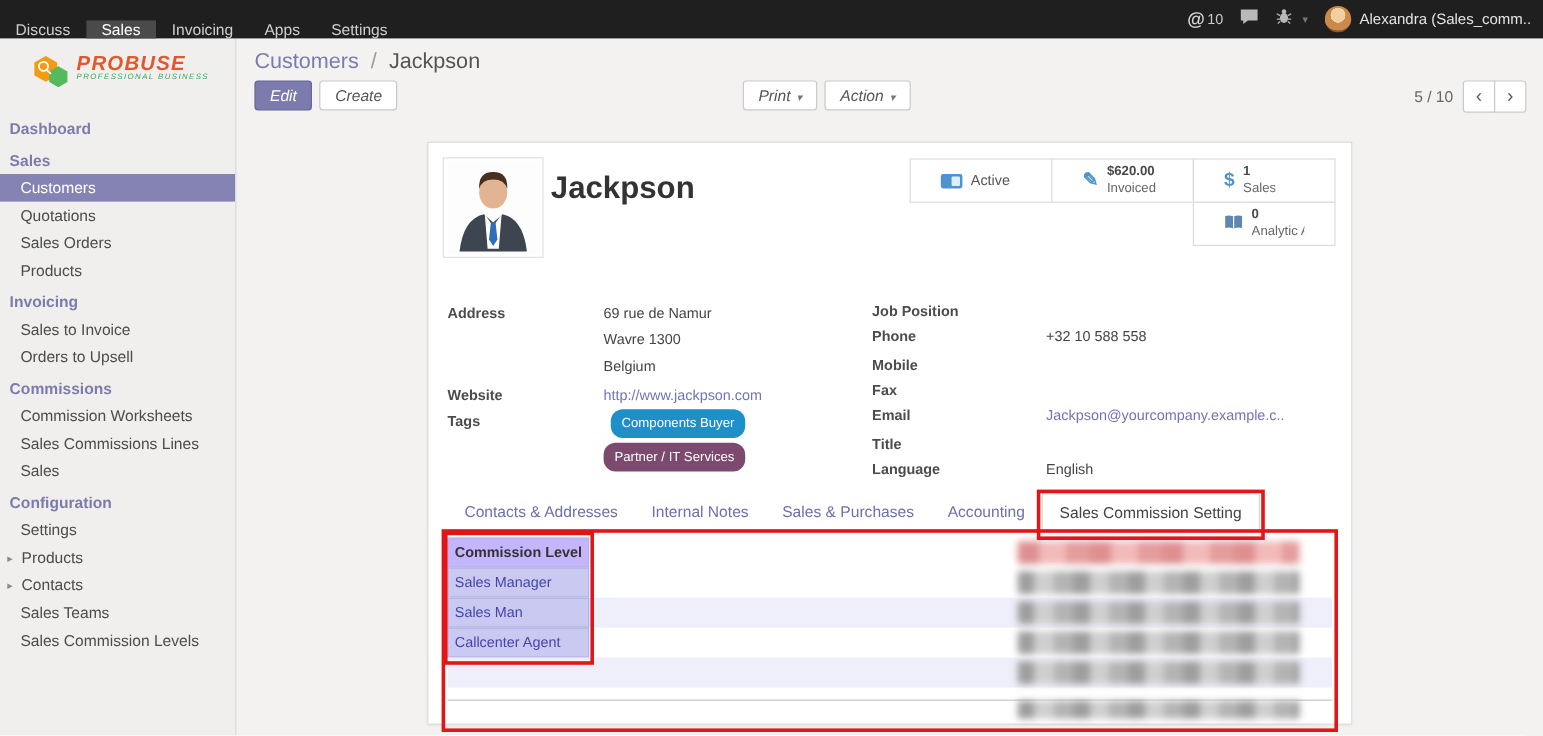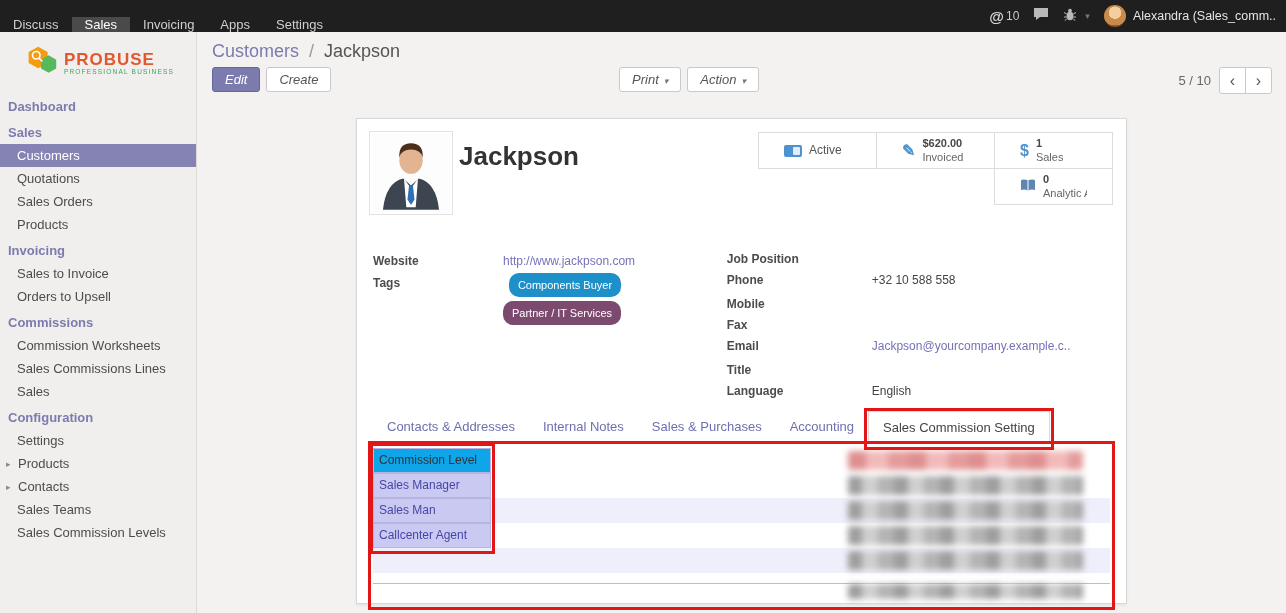--- a/index.html
+++ b/index.html
@@ -18,21 +18,21 @@
   .mention .at { font-size:15px; font-weight:bold; color:#d8d8d8; }
   .icon-btn { display:flex; align-items:center; gap:3px; cursor:pointer; }
   .user { display:flex; align-items:center; gap:7px; font-size:12.5px; color:#e4e4e4; cursor:pointer;
           max-width:200px; white-space:nowrap; overflow:hidden; }
   .avatar-sm { width:22px; height:22px; border-radius:50%; flex:0 0 22px;
                background:radial-gradient(circle at 50% 35%, #f2cf9f 0 34%, #c98a4b 35% 70%, #8a5a2b 71%); }
 
   
   .sidebar { position:absolute; top:32px; left:0; bottom:0; width:197px; background:#f0efee;
              border-right:1px solid #ddd9d6; overflow:hidden; }
-  .logo { padding:12px 6px 10px 6px; display:flex; align-items:center; gap:4px; justify-content:center; }
+  .logo { padding:12px 6px 10px 6px; display:flex; align-items:flex-start; gap:4px; justify-content:center;font-style:italic; }
   .logo-text { line-height:1.05; }
   .logo-name { font-size:17px; font-weight:bold; color:#e2572b; letter-spacing:1px; }
   .logo-tag { font-size:6.5px; letter-spacing:1.2px; color:#3aa65c; text-align:center; }
   .side-head { font-size:13px; font-weight:bold; color:#7c7bad; padding:7px 10px 4px 8px; cursor:pointer; }
   .side-item { font-size:13px; color:#4c4c4c; padding:4px 10px 4px 17px; cursor:pointer;
                display:flex; align-items:center; gap:4px; white-space:nowrap; }
   .side-item.active { background:#8583b3; color:#fff; }
   .chev { font-size:9px; color:#8a8a8a; width:8px; margin-left:-11px; }
 
   
@@ -108,21 +108,21 @@
   .anno { border:3px solid #e11616; position:absolute; pointer-events:none; z-index:30; }
   .anno-tab { inset:-4px -5px -9px -5px; }
 
   
   .ctable { position:absolute; top:329px; left:16px; right:16px; }
   .trow { height:25px; position:relative; display:flex; align-items:center; }
   .trow.stripe { background:#eeeffa; }
   .lcell { width:118px; height:25px; background:#c9c9f2; border:1px solid #b5b5e2;
            display:flex; align-items:center; padding-left:5px; font-size:12px; color:#4646a8;
            cursor:pointer; margin-top:-1px; }
-  .lcell.header { color:#333; font-weight:normal; background:#0ea5e9; cursor:pointer; }
+  .lcell.header { color:#333; font-weight:bold; background:#c4b5fd; cursor:pointer; }
   .blur { position:absolute; right:27px; top:3px; width:235px; height:19px;
           background:repeating-linear-gradient(90deg,#9e9e9e 0 14px,#cfcfcf 14px 30px,#b4b4b4 30px 46px);
           filter:blur(3px); border-radius:2px; }
   .blur.pink { background:repeating-linear-gradient(90deg,#df8f8f 0 18px,#f3baba 18px 40px,#e59c9c 40px 60px); }
   .spacer-row { height:10px; background:#fff; }
   .sep-line { border-top:1px solid #bdbdbd; }
   .footer-row { height:18px; position:relative; background:#fff; }
   .footer-row .blur { top:0; height:15px; width:235px; }
   .anno-col { left:-3px; top:-5px; width:125px; height:111px; }
   .anno-table { inset:-7px -5px -8px -5px; }
@@ -293,20 +293,28 @@
           <span class="s-text">
             <span class="s-val">0</span>
             <span class="s-lab">Analytic Acco...</span>
           </span>
         </button>
       </div>
 
       <div class="fields">
         <div class="fcol-left">
           <div class="frow">
+            <label>Address</label>
+            <div class="fval">
+              <div>69 rue de Namur</div>
+              <div>Wavre 1300</div>
+              <div>Belgium</div>
+            </div>
+          </div>
+          <div class="frow">
             <label>Website</label>
             <a class="link">http://www.jackpson.com</a>
           </div>
           <div class="frow">
             <label>Tags</label>
             <div class="tags">
               <span class="tag tag-blue">Components Buyer</span>
               <span class="tag tag-magenta">Partner / IT Services</span>
             </div>
           </div>

